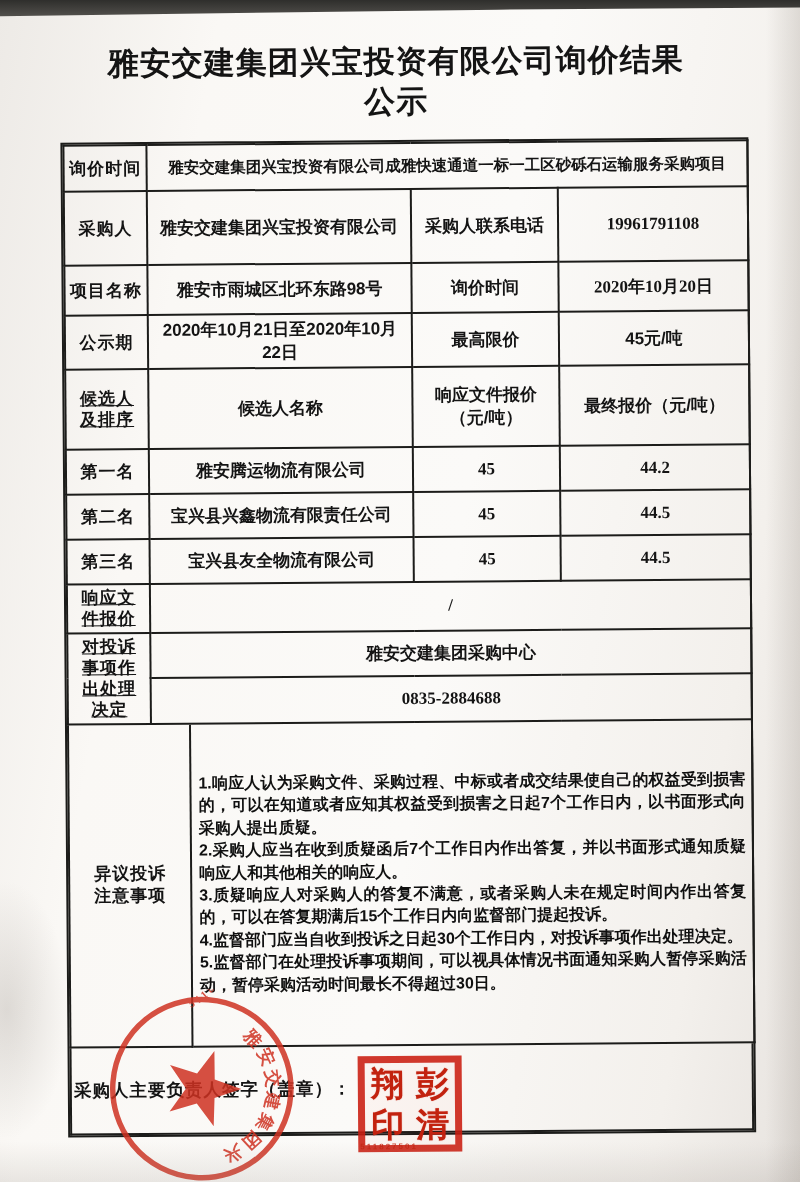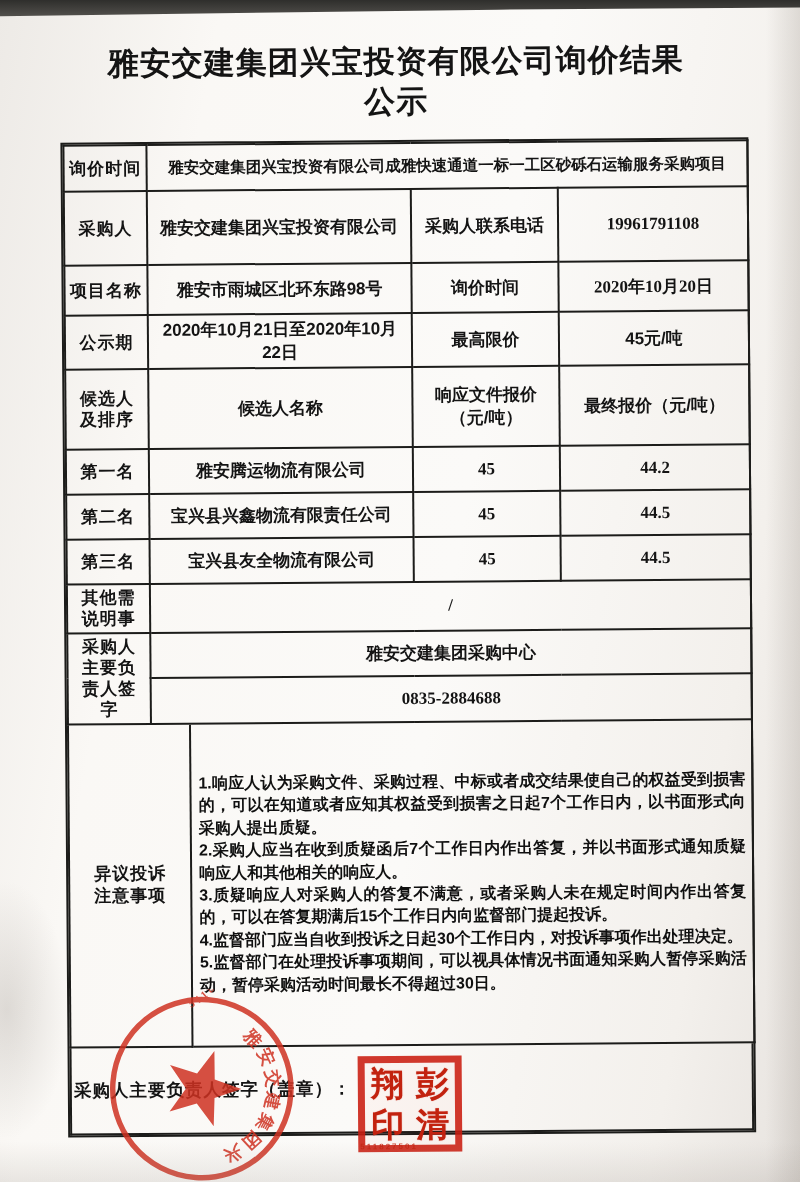--- a/index.html
+++ b/index.html
@@ -25,21 +25,21 @@
 
   .doc-title{position:absolute;left:0;top:42px;width:800px;text-align:center;
     font-size:31px;font-weight:900;color:#141414;letter-spacing:1px;line-height:40px;}
 
   .doc-table{position:absolute;left:64px;top:140px;width:684px;border:2px solid #1c1c1a;}
   table{border-collapse:collapse;width:100%;table-layout:fixed;}
   td{border:2px solid #1c1c1a;padding:2px 4px;text-align:center;vertical-align:middle;
      font-weight:700;color:#141414;font-size:17px;overflow:hidden;}
   table.tb-b td,table.tb-c td{border-top-width:0;}
   .lbl{letter-spacing:1px;}
-  .lbl-wrap3{display:inline-block;width:54px;line-height:1.25;}
+  .lbl-wrap3{display:inline-block;width:54px;line-height:1.25;text-decoration:underline;}
   .lbl-wrap4{display:inline-block;width:74px;line-height:1.3;letter-spacing:1px;}
   .ser{font-family:"Liberation Serif","DejaVu Serif",serif;font-weight:700;}
   .small-val{font-size:15.5px;letter-spacing:0;}
   .left-pad{padding-left:8px;padding-right:8px;}
   .obj-cell{text-align:left;padding:10px 6px 10px 7px;vertical-align:middle;}
   .obj-item{font-size:16px;line-height:1.4;text-align:justify;color:#101010;font-weight:700;}
 
   .sign-row{height:86px;}
   .sign-cell{text-align:left;padding-left:2px;font-size:17.5px;letter-spacing:1px;}
 
@@ -118,25 +118,25 @@
         <td class="ser">45</td>
         <td class="ser">44.5</td>
       </tr>
       <tr style="height:45px">
         <td class="lbl">第三名</td>
         <td>宝兴县友全物流有限公司</td>
         <td class="ser">45</td>
         <td class="ser">44.5</td>
       </tr>
       <tr style="height:46px">
-        <td class="lbl"><span class="lbl-wrap3">其他需说明事</span></td>
+        <td class="lbl"><span class="lbl-wrap3">响应文件报价</span></td>
         <td colspan="3" class="ser">/</td>
       </tr>
       <tr style="height:45px">
-        <td class="lbl" rowspan="2"><span class="lbl-wrap3">采购人主要负责人签字</span></td>
+        <td class="lbl" rowspan="2"><span class="lbl-wrap3">对投诉事项作出处理决定</span></td>
         <td colspan="3">雅安交建集团采购中心</td>
       </tr>
       <tr style="height:46px">
         <td colspan="3" class="ser">0835-2884688</td>
       </tr>
     </tbody>
       </table>
 
     <table class="tb-b">
       <colgroup>

